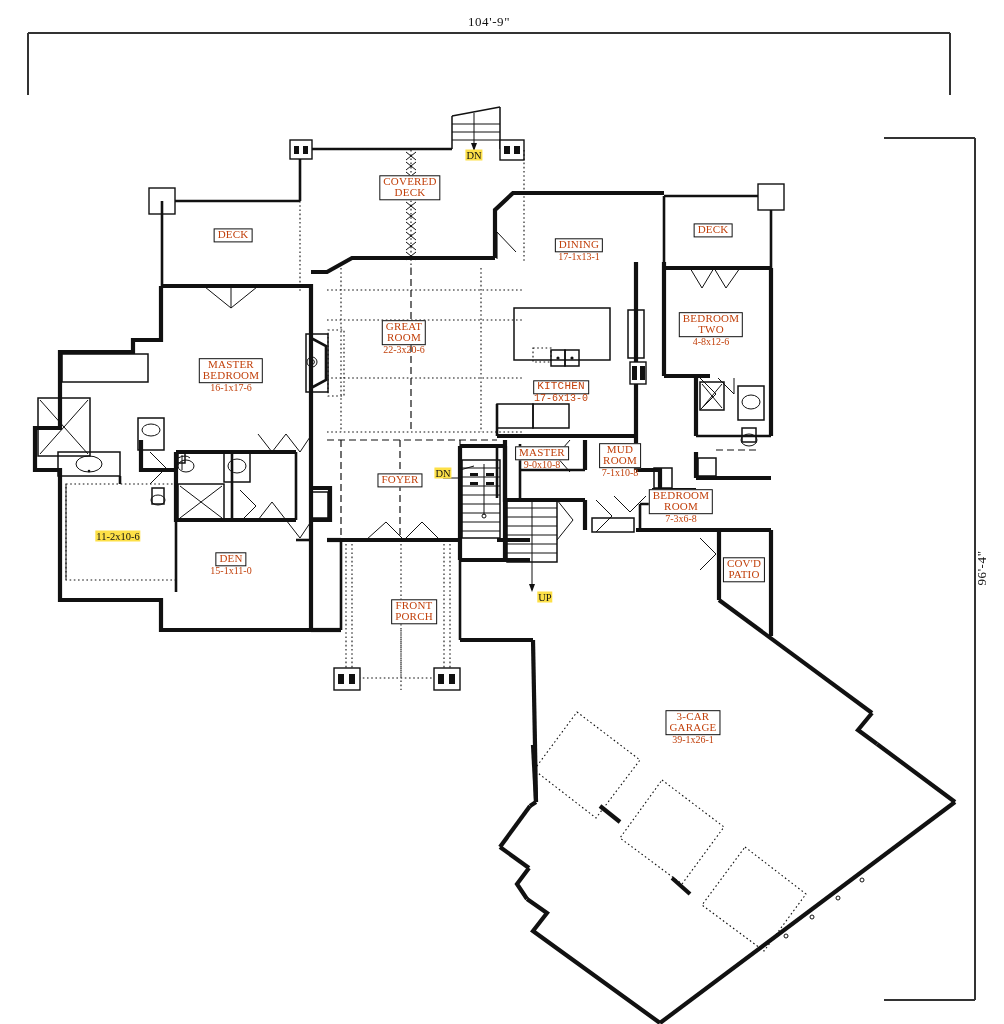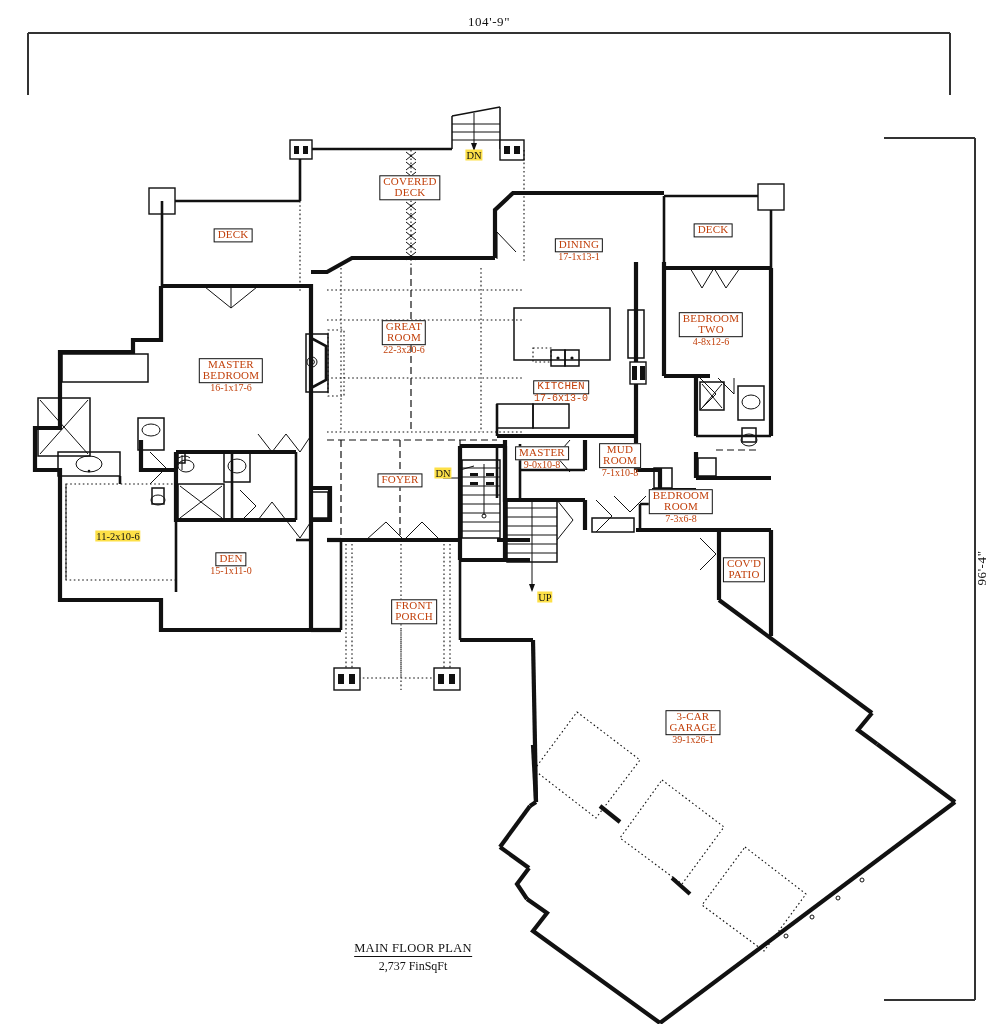--- a/index.html
+++ b/index.html
@@ -530,18 +530,14 @@
       <span class="ln">GARAGE</span>
     </span>
     <span class="dim">39-1x26-1</span>
   </div>
 
   <div class="plain-label" style="left:118px; top:536px;">11-2x10-6</div>
   <div class="plain-label" style="left:474px; top:155px;">DN</div>
   <div class="plain-label" style="left:443px; top:473px;">DN</div>
   <div class="plain-label" style="left:545px; top:597px;">UP</div>
 
-  <div class="title-block" style="left:413px; top:938px;">
-    <span class="t-main">MAIN FLOOR PLAN</span>
-    <span class="t-sub">2,737 FinSqFt</span>
-  </div>
 
 </div>
 
 </body></html>

